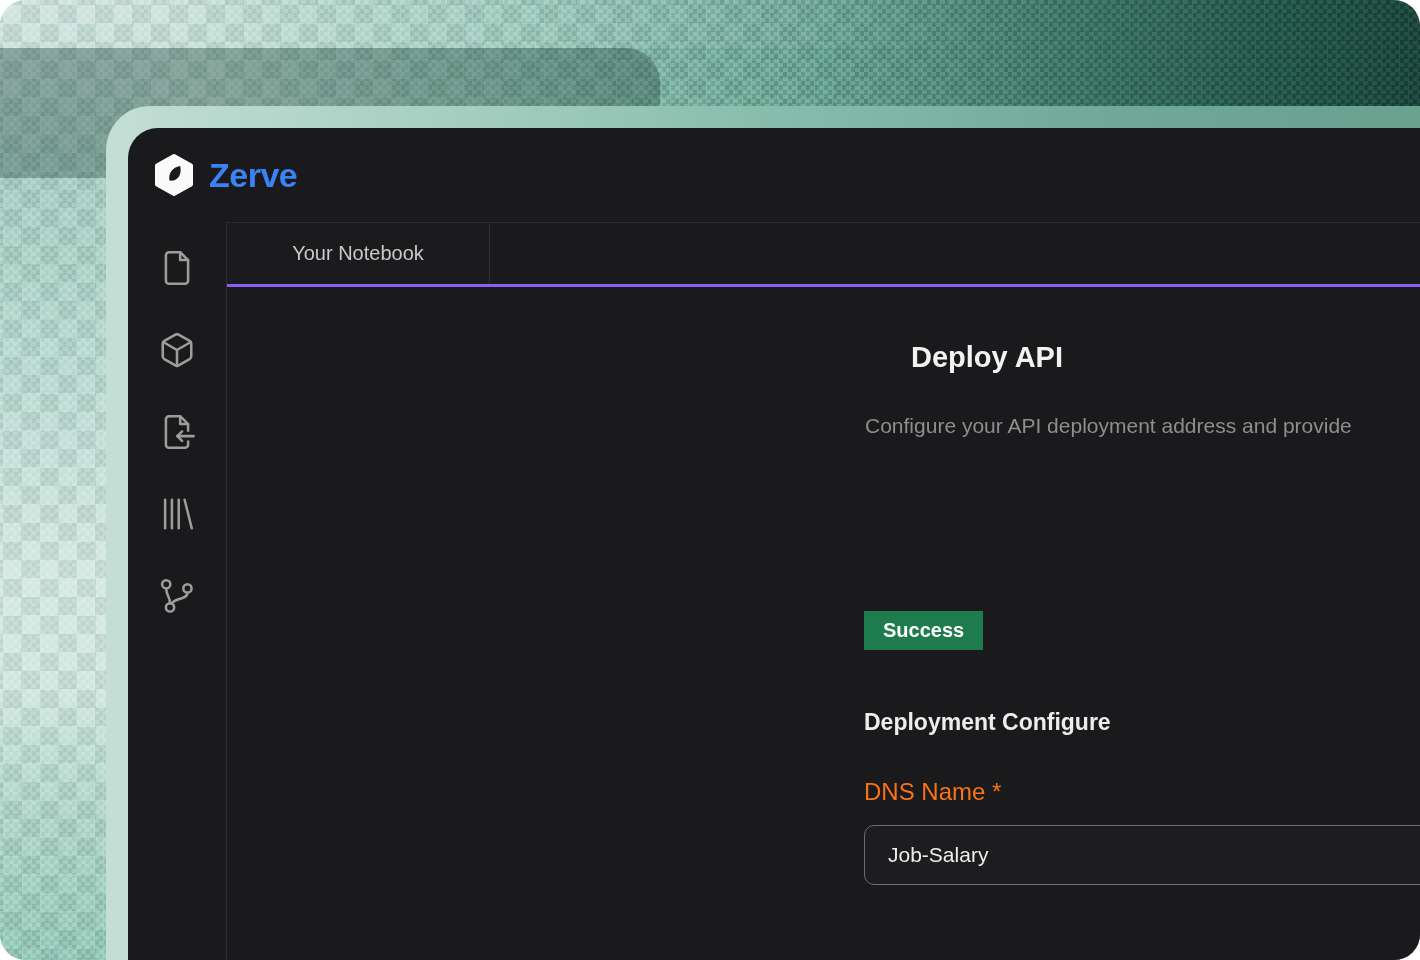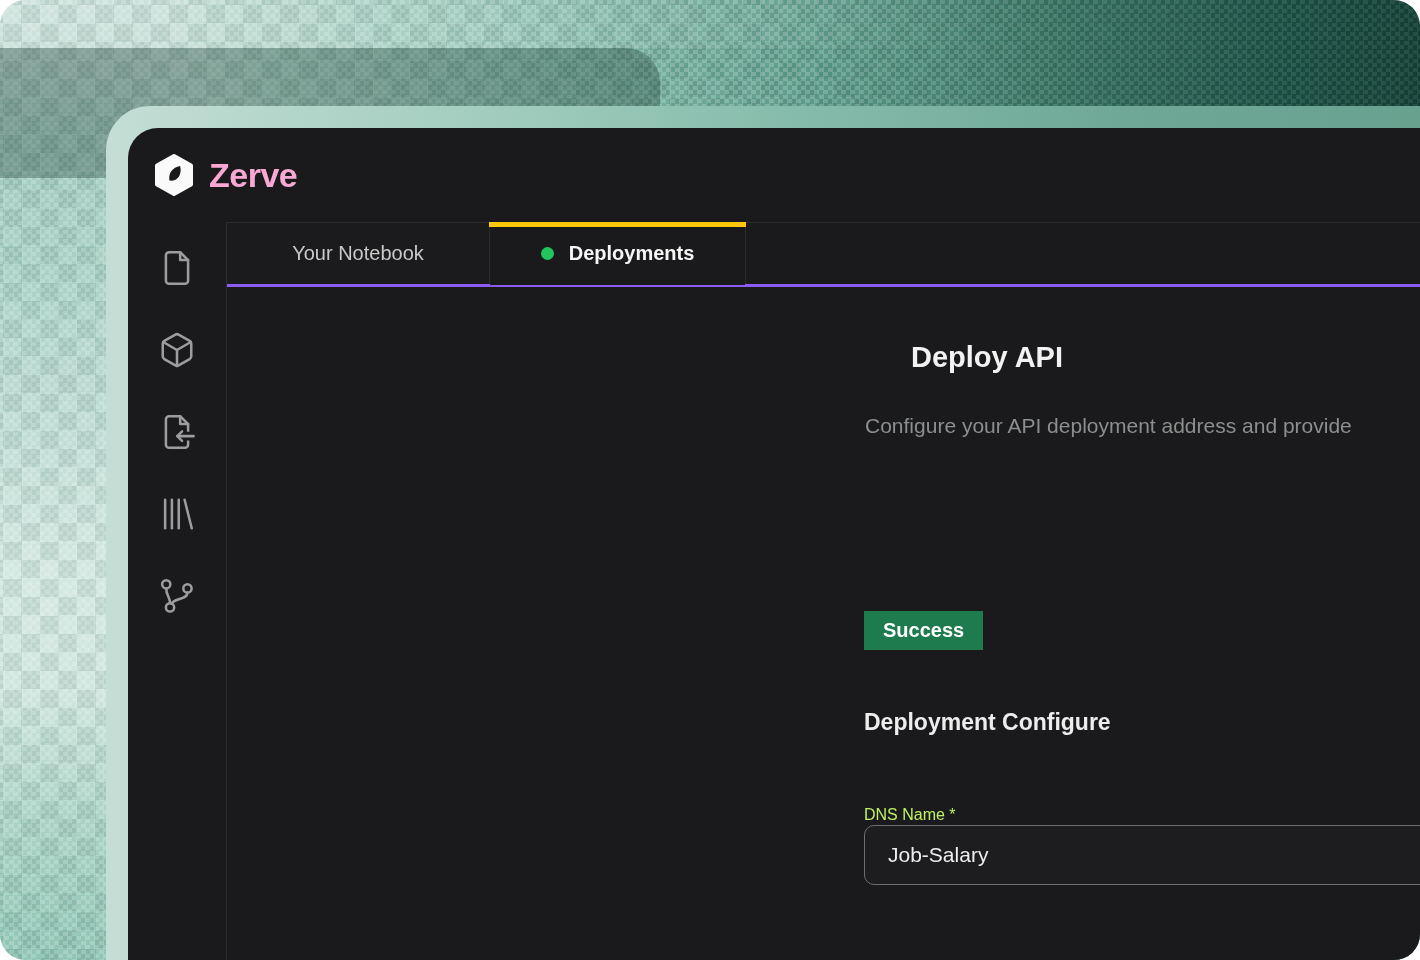--- a/index.html
+++ b/index.html
@@ -49,21 +49,21 @@
                #6fa897 75%, #68a08e 100%);
   }
 
   
   .window{
     position:absolute; left:128px; top:128px; right:0; bottom:0;
     background:#1a1a1c; border-radius:30px 0 0 0; overflow:hidden;
     color:#ededed;
   }
   .win-header{ height:94px; display:flex; align-items:center; padding-left:26px; }
-  .brand-name{ margin-left:15px; font-size:34px; font-weight:700; color:#f9a8d4; letter-spacing:-0.5px; }
+  .brand-name{ margin-left:15px; font-size:34px; font-weight:700; color:#3b82f6; letter-spacing:-0.5px; }
 
   .win-body{ position:absolute; top:94px; left:0; right:0; bottom:0; display:flex; }
 
   .side{
     width:99px; border-right:1px solid #2c2c2e; flex:0 0 auto;
     display:flex; flex-direction:column; align-items:center;
     padding-top:27px; gap:44px;
   }
   .side svg{ display:block; }
 
@@ -90,21 +90,21 @@
 
   .panel-title   { left:640px; top:54px;  font-size:29px; font-weight:700; color:#f2f2f2;margin-left:44px; }
   .panel-subtitle{ left:638px; top:127px; font-size:21px; color:#8b8f8d; }
   .h-details     { left:637px; top:214px; font-size:23px; font-weight:700; color:#ededed; }
   .badge-success {
     left:637px; top:324px; height:39px; line-height:39px; padding:0 19px;
     background:#1e7b4e; color:#ffffff; border-radius:0;
     font-size:20px; font-weight:700;
   }
   .h-settings    { left:637px; top:422px; font-size:23px; font-weight:700; color:#ededed; }
-  .dns-label     { left:637px; top:491px; font-size:16px; color:#bef264;margin-top:28px; }
+  .dns-label     { left:637px; top:491px; font-size:24px; color:#f97316; }
   .dns-input{
     left:637px; top:538px; width:745px; height:60px;
     background:#1d1d1f; border:1px solid #6e6e6e; border-radius:10px;
     color:#ededed; font-size:21px; font-family:"Liberation Sans", sans-serif;
     padding:0 23px; outline:none;
   }
   .dns-help      { left:637px; top:612px; font-size:21px; color:#707070; }
 </style>
 </head>
 <body>
@@ -162,24 +162,20 @@
           <path d="M18.6 9.9 C18.6 14.5 10.6 13.2 8.6 16.8"></path>
         </svg>
       </div>
 
       <div class="main">
 
         <div class="tabstrip">
           <div class="tab tab-notebook">
             <span>Your Notebook</span>
           </div>
-          <div class="tab tab-deployments">
-            <span class="tab-dot"></span>
-            <span>Deployments</span>
-          </div>
         </div>
 
         <div class="content">
           <div class="panel-title">Deploy API</div>
           <div class="panel-subtitle">Configure your API deployment address and provide</div>
           <div class="badge-success">Success</div>
           <div class="h-settings">Deployment Configure</div>
           <div class="dns-label">DNS Name *</div>
           <input class="dns-input" type="text" value="Job-Salary" style="">
         </div>

